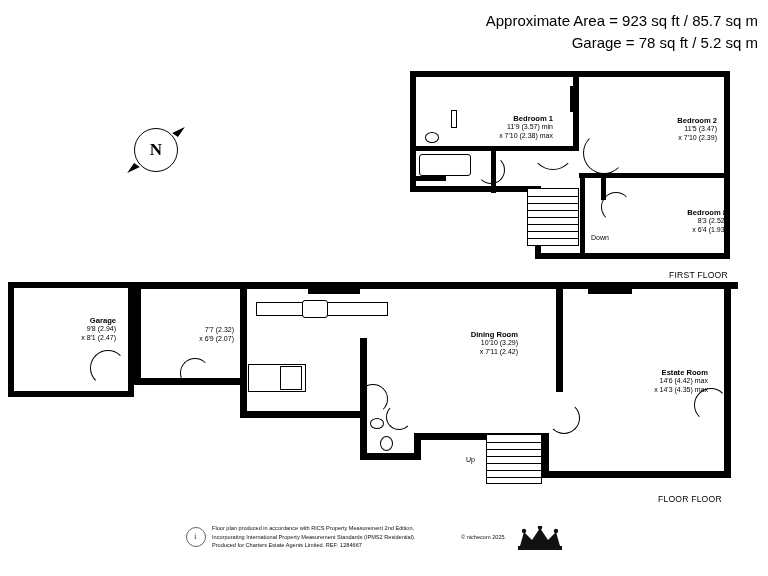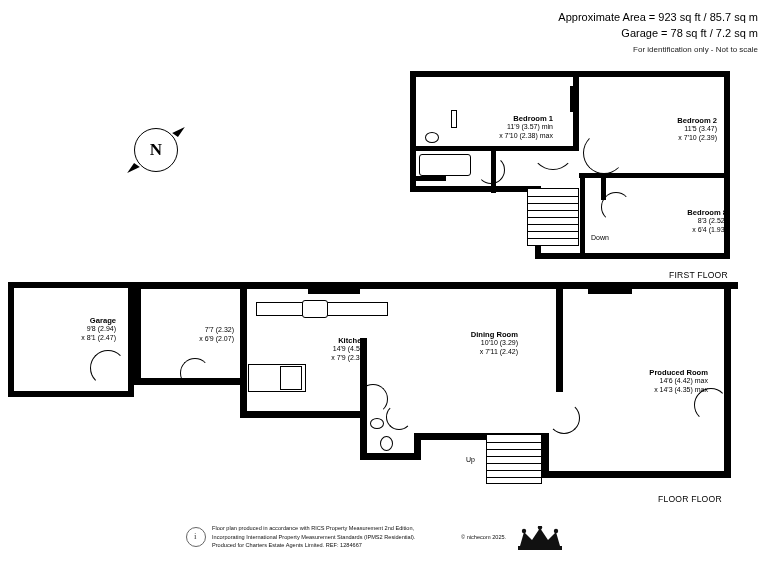--- a/index.html
+++ b/index.html
@@ -2,21 +2,21 @@
 <html><head>
 <meta charset="utf-8">
 <style>
   html,body{margin:0;padding:0;}
   body{width:768px;height:576px;background:#ffffff;font-family:"Liberation Sans",sans-serif;color:#000;position:relative;overflow:hidden;}
   .stage{position:absolute;left:0;top:0;width:768px;height:576px;}
   .abs{position:absolute;}
 
   
   .area-block{position:absolute;right:10px;top:10px;text-align:right;line-height:1.45;}
-  .area-block .l1,.area-block .l2,.area-block .l3{font-size:11px;}
+  .area-block .l1,.area-block .l2,.area-block .l3{font-size:15px;}
   .area-block .l4{font-size:8px;color:#222;margin-top:2px;}
 
   
   .compass{position:absolute;left:126px;top:120px;width:60px;height:60px;}
   .compass .ring{position:absolute;left:8px;top:8px;width:44px;height:44px;border:1.6px solid #000;border-radius:50%;box-sizing:border-box;}
   .compass .n{position:absolute;left:0;top:0;width:60px;height:60px;display:flex;align-items:center;justify-content:center;font-size:17px;font-weight:bold;font-family:"Liberation Serif",serif;}
   .compass .arrowTR{position:absolute;right:4px;top:4px;width:0;height:0;border-left:7px solid transparent;border-bottom:12px solid #000;transform:rotate(35deg);}
   .compass .arrowBL{position:absolute;left:4px;bottom:4px;width:0;height:0;border-right:7px solid transparent;border-top:12px solid #000;transform:rotate(35deg);}
 
   
@@ -48,22 +48,21 @@
   .fixture{position:absolute;border:1px solid #000;box-sizing:border-box;background:#fff;}
   .fixture.round{border-radius:50%;}
 </style>
 </head>
 <body>
 
 <div class="stage">
 
   <div class="area-block">
     <div class="l1">Approximate Area = 923 sq ft / 85.7 sq m</div>
-    <div class="l2">Garage = 78 sq ft / 7.2 sq m</div>
-    <div class="l4">For identification only - Not to scale</div>
+    <div class="l2">Garage = 78 sq ft / 5.2 sq m</div>
   </div>
 
   <div class="compass">
     <div class="ring"></div>
     <div class="arrowTR"></div>
     <div class="arrowBL"></div>
     <div class="n">N</div>
   </div>
 
   <div class="abs" style="left:405px;top:68px;width:330px;height:200px;">
@@ -179,32 +178,27 @@
     <div class="arc" style="left:350px;top:106px;width:30px;height:30px;border-color:#000 #000 transparent transparent;"></div>
     <div class="arc" style="left:378px;top:126px;width:26px;height:26px;border-color:transparent transparent #000 #000;"></div>
     <div class="arc" style="left:540px;top:124px;width:32px;height:32px;border-color:transparent #000 #000 transparent;"></div>
     <div class="arc" style="left:686px;top:110px;width:34px;height:34px;border-color:#000 transparent transparent #000;"></div>
     <div class="wall" style="left:718px;top:116px;width:4px;height:40px;"></div>
 
     <div class="lbl" style="left:134px;top:48px;width:92px;">
       <div class="dim">7'7 (2.32)</div>
       <div class="dim">x 6'9 (2.07)</div>
     </div>
-    <div class="lbl" style="left:248px;top:58px;width:110px;">
-      <div class="name">Kitchen</div>
-      <div class="dim">14'9 (4.50)</div>
-      <div class="dim">x 7'9 (2.36)</div>
-    </div>
     <div class="lbl" style="left:400px;top:52px;width:110px;">
       <div class="name">Dining Room</div>
       <div class="dim">10'10 (3.29)</div>
       <div class="dim">x 7'11 (2.42)</div>
     </div>
     <div class="lbl" style="left:570px;top:90px;width:130px;">
-      <div class="name">Produced Room</div>
+      <div class="name">Estate Room</div>
       <div class="dim">14'6 (4.42) max</div>
       <div class="dim">x 14'3 (4.35) max</div>
     </div>
   </div>
 
   <div class="floor-tag" style="left:658px;top:494px;">FLOOR FLOOR</div>
 
   <div class="footer">
     <div class="rics">
         <span class="i">i</span>

